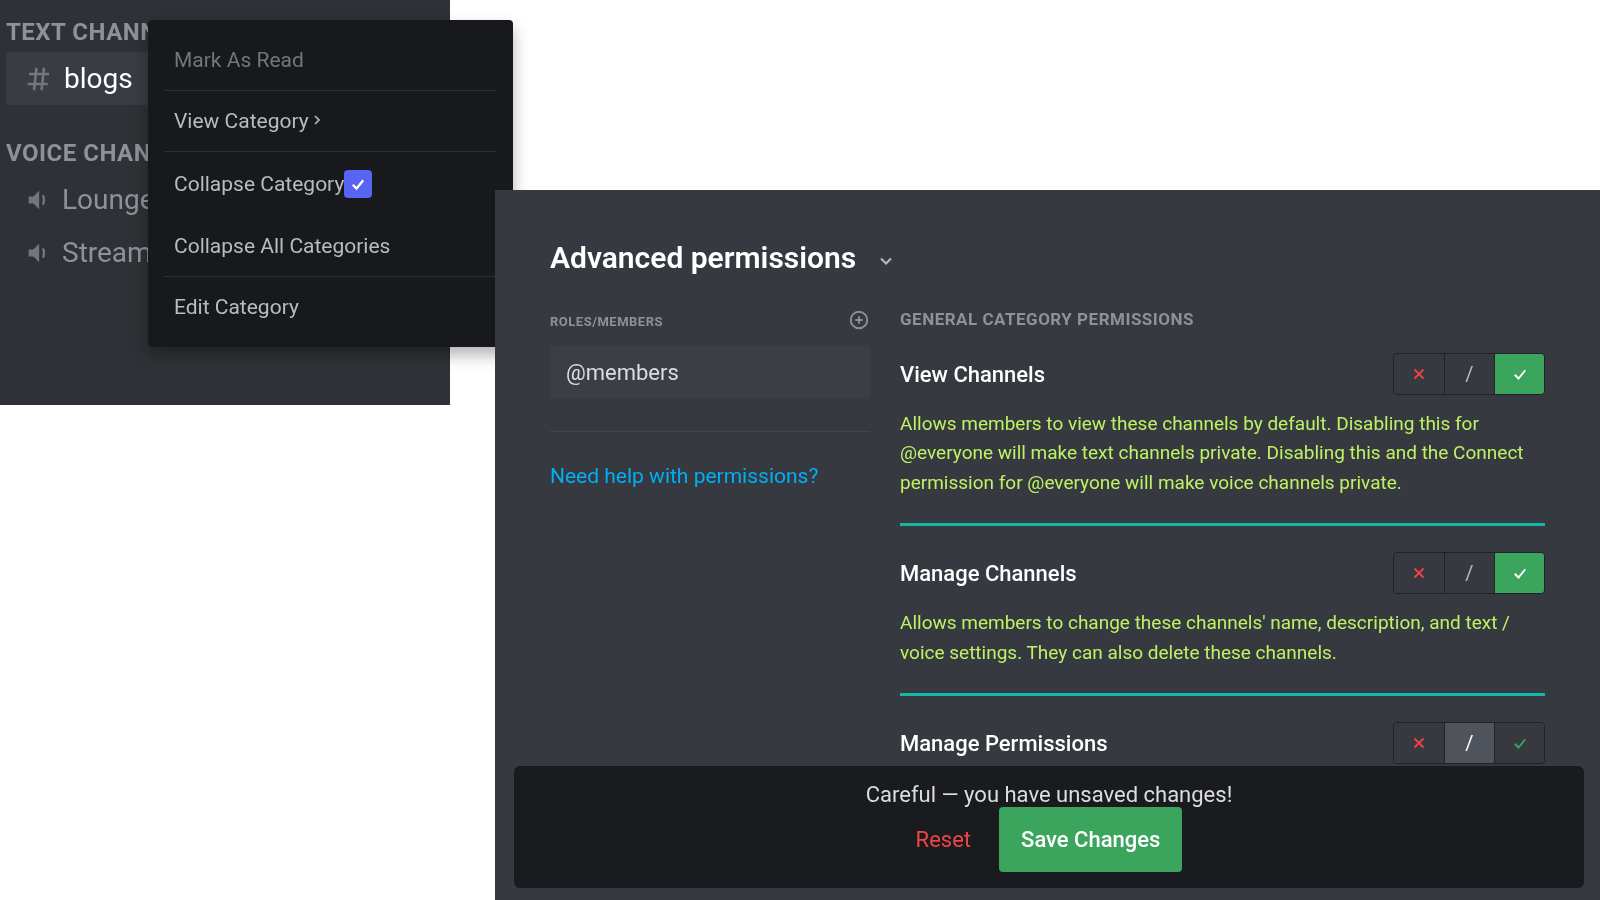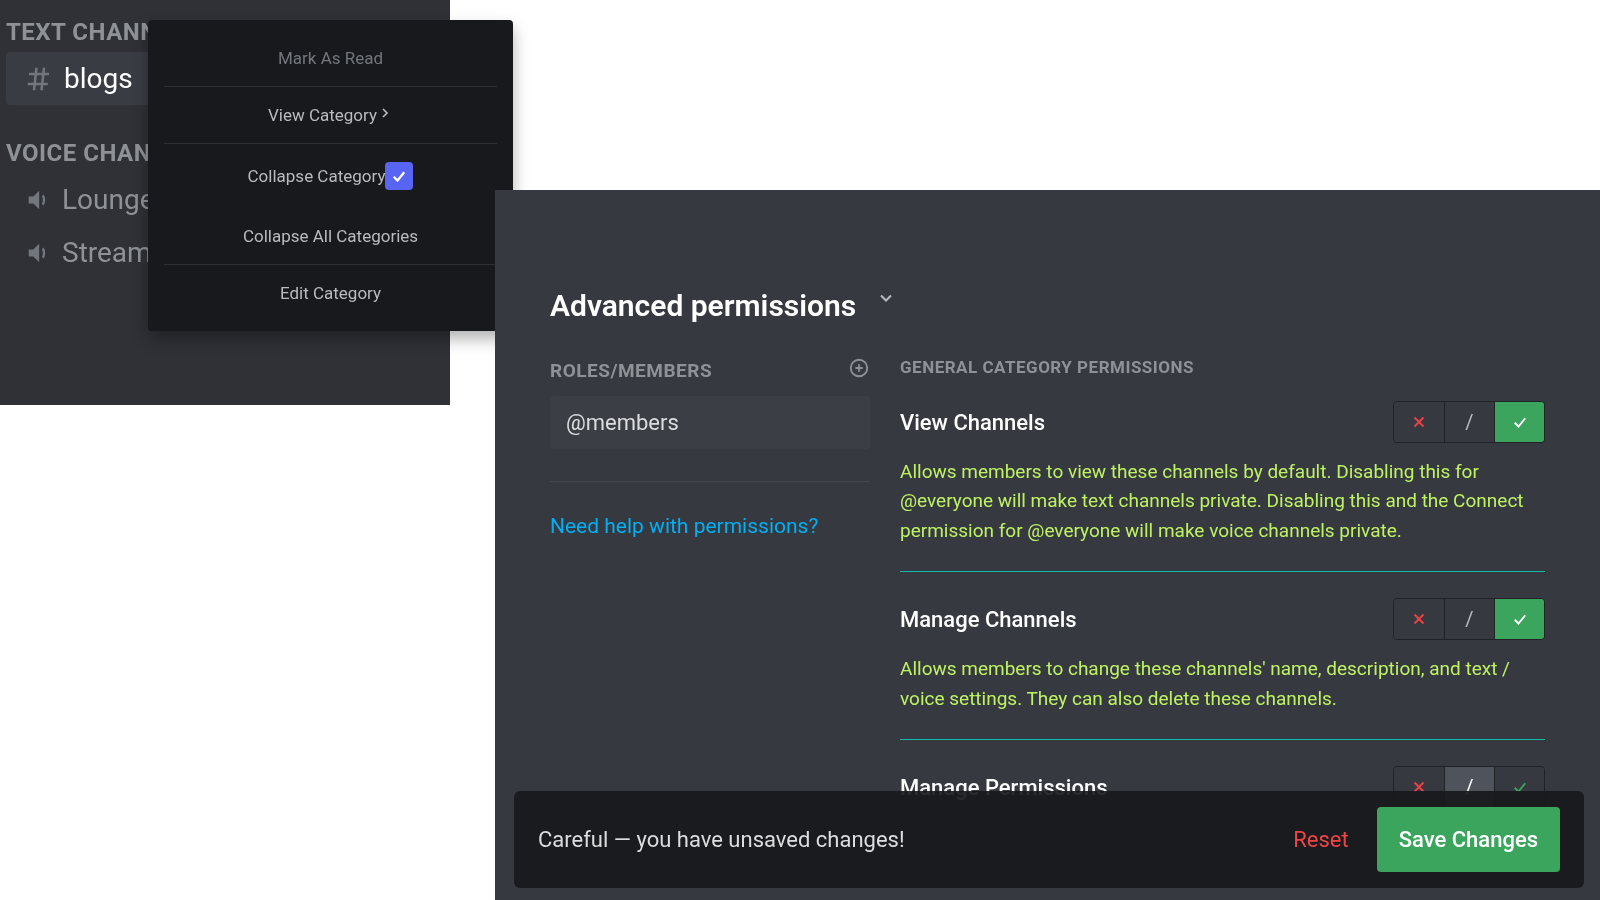--- a/index.html
+++ b/index.html
@@ -61,23 +61,23 @@
     width: 365px;
     background: #18191c;
     border-radius: 4px;
     padding: 10px 0;
     color: #b9bbbe;
     box-shadow: 0 8px 16px rgba(0,0,0,0.3);
   }
   .ctx-item {
     display: flex;
     align-items: center;
-    justify-content: center;
+    justify-content: flex-start;
     padding: 18px 26px;
-    font-size: 17px;
+    font-size: 21px;
     color: #b9bbbe;
     cursor: default;
   }
   .ctx-item.disabled { color: #72767d; }
   .ctx-sep {
     height: 1px;
     background: #2d2f34;
     margin: 0 16px;
   }
   .ctx-check {
@@ -97,24 +97,23 @@
     top: 190px;
     width: 1105px;
     height: 710px;
     background: #36393f;
     color: #dcddde;
     padding: 50px 55px 0 55px;
     overflow: hidden;
   }
   .perm-title-row {
     display: flex;
-    align-items: flex-start;
+    align-items: flex-end;
     gap: 20px;
     margin-bottom: 34px;
-    margin-top: 48px;
   }
   .perm-title {
     color: #ffffff;
     font-size: 30px;
     font-weight: 600;
   }
   .chevron-down-icon {
     color: #b9bbbe;
   }
 
@@ -124,21 +123,21 @@
   }
   .roles-col {
     width: 320px;
     flex-shrink: 0;
   }
   .roles-header {
     display: flex;
     align-items: center;
     justify-content: space-between;
     color: #8e9297;
-    font-size: 19px;
+    font-size: 13px;
     font-weight: 700;
     letter-spacing: 0.5px;
     margin-bottom: 12px;
   }
   .plus-circle-icon { color: #8e9297; }
   .role-item {
     background: #3b3e45;
     border-radius: 4px;
     padding: 14px 16px;
     font-size: 22px;
@@ -159,21 +158,21 @@
     flex: 1;
   }
   .perms-section-header {
     color: #8e9297;
     font-size: 17px;
     font-weight: 700;
     letter-spacing: 0.5px;
     margin-bottom: 24px;
   }
   .perm-item {
-    border-bottom: 1px solid #14b8a6;
+    border-bottom: 3px solid #14b8a6;
     padding-bottom: 26px;
     margin-bottom: 26px;
   }
   .perm-item-header {
     display: flex;
     align-items: center;
     justify-content: space-between;
     margin-bottom: 14px;
   }
   .perm-name {
@@ -212,22 +211,23 @@
   
   .unsaved-bar {
     position: absolute;
     left: 514px;
     bottom: 12px;
     width: 1070px;
     background: rgba(24,25,28,0.92);
     border-radius: 6px;
     display: flex;
     align-items: center;
-    justify-content: space-between;
+    justify-content: center;
     padding: 16px 24px;
+    flex-direction: column;
   }
   .unsaved-text {
     color: #dcddde;
     font-size: 22px;
   }
   .unsaved-actions {
     display: flex;
     align-items: center;
     gap: 28px;
   }

